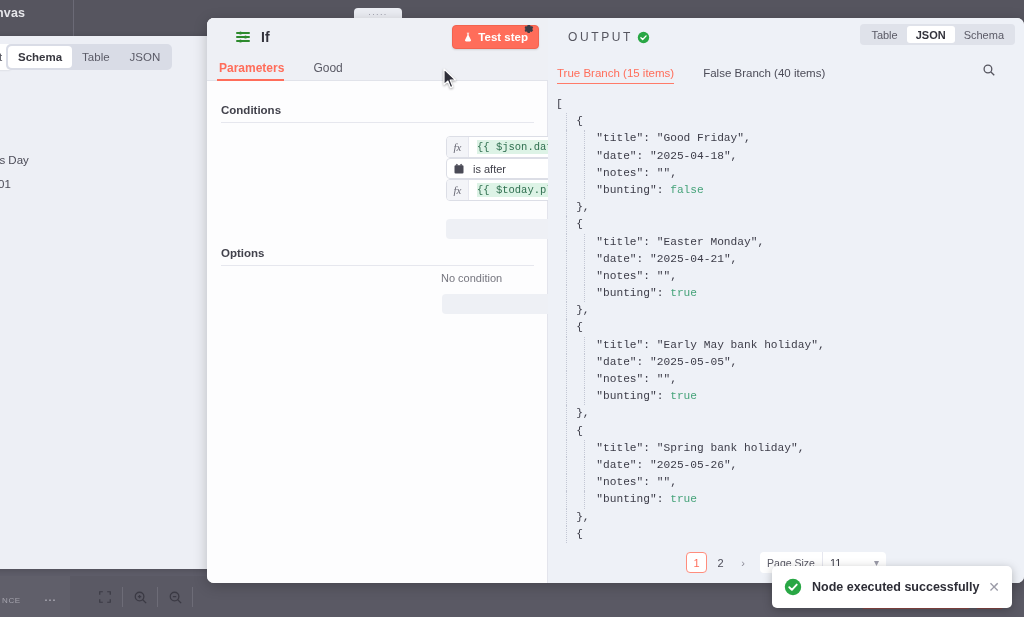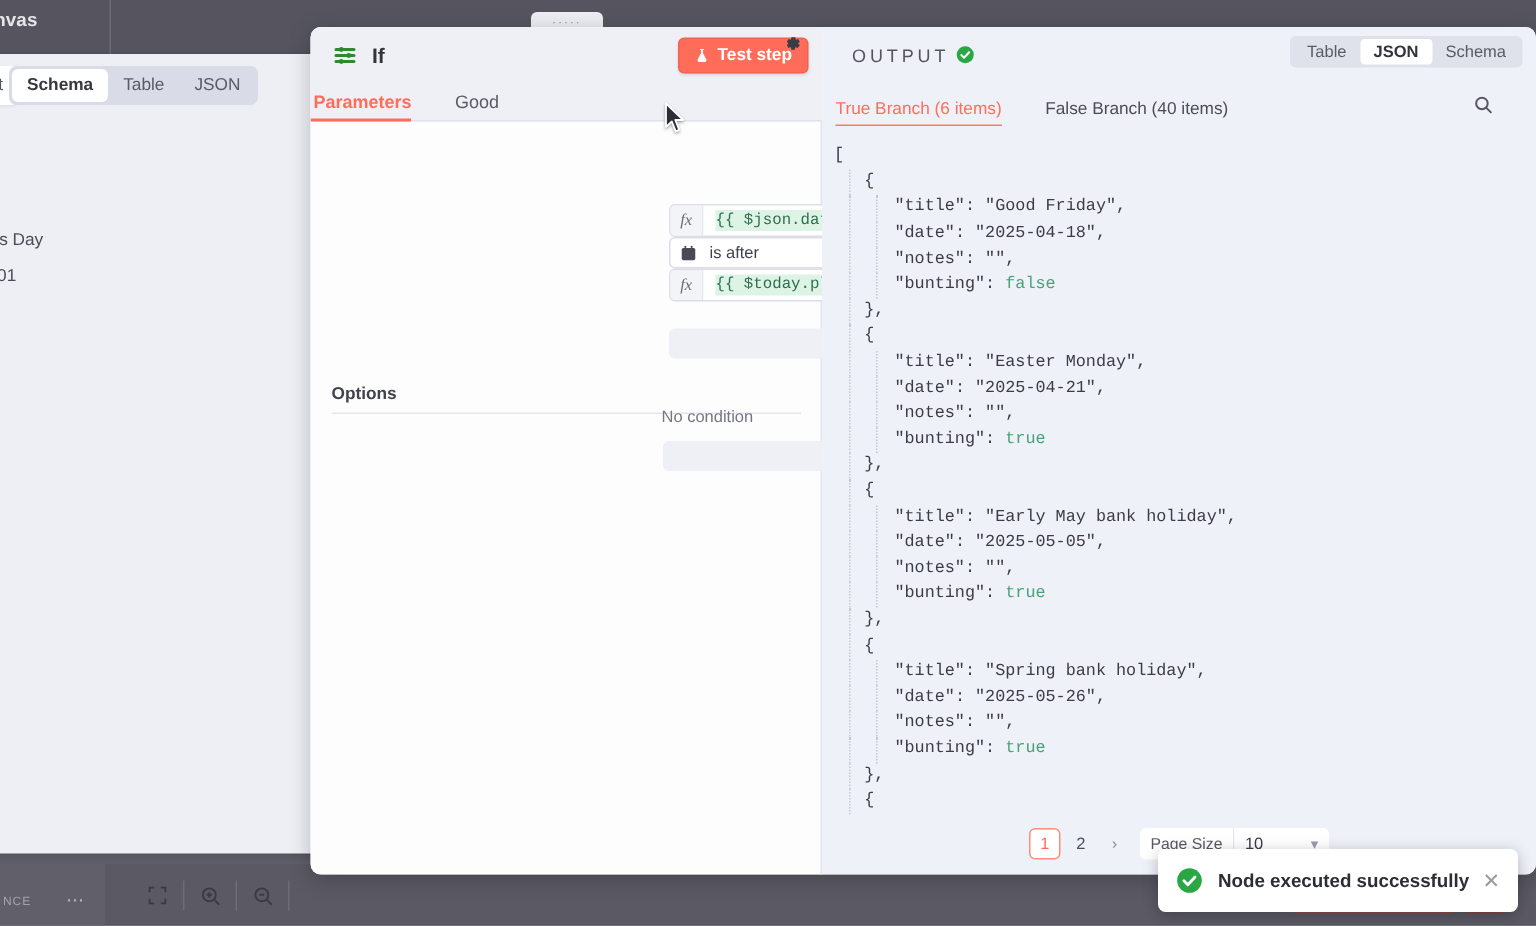--- a/index.html
+++ b/index.html
@@ -143,39 +143,39 @@
 
   
   .node-pane {
     position: absolute; left: 0; top: 0; width: 341px; height: 565px;
     background: #fdfdfe;
     border-right: 1px solid #e3e4ec;
   }
   .node-header {
     position: absolute; left: 0; top: 0; width: 341px; height: 38px;
     background: #eef0f5;
-    display: flex; align-items: center; padding: 0 8px 0 13px;
+    display: flex; align-items: center; padding: 0 8px 0 26px;
   }
   .node-icon {
     width: 20px; height: 20px; display: flex; align-items: center; justify-content: center;
     margin-right: 8px;
   }
   .node-title { font-size: 14px; color: #33333c; font-weight: 600; }
   .test-step-btn {
     position: absolute; right: 8px; top: 7px;
     height: 24px; padding: 0 10px;
     background: #ff6d5a; border: 1px solid #f2634f; border-radius: 4px;
     display: flex; align-items: center; gap: 5px;
     color: #fff; font-size: 11.5px; font-weight: 600;
     box-shadow: 0 1px 2px rgba(0,0,0,.12);
   }
   .node-tabs {
     position: absolute; left: 0; top: 38px; width: 341px; height: 25px;
     background: #eef0f5;
-    display: flex; align-items: flex-end; 
+    display: flex; align-items: flex-end; padding-left: 10px;
     border-bottom: 1px solid #e1e3ea;
   }
   .node-tab {
     font-size: 12px; color: #5b5b66; padding: 0 10px 5px 2px;
     margin-right: 17px; position: relative;
   }
   .node-tab.active { color: #ff6d5a; font-weight: 600; }
   .node-tab.active::after {
     content: ""; position: absolute; left: 0; right: 10px; bottom: -1px;
     height: 2px; background: #ff6d5a;
@@ -184,21 +184,21 @@
     position: absolute; right: 12px; top: 4px;
     width: 14px; height: 14px; color: #3c3c46;
   }
 
   .section-head {
     position: absolute; left: 14px; width: 313px;
     font-size: 11.5px; color: #42424c; font-weight: 700;
     padding-bottom: 6px; border-bottom: 1px solid #e6e7ee;
   }
   #sec-conditions { top: 86px; }
-  #sec-options { top: 239px; }
+  #sec-options { top: 229px; }
 
   .fx-field {
     position: absolute; left: 239px;
     width: 281px; height: 22px;
     background: #fff; border: 1px solid #dcdee6; border-radius: 4px;
     display: flex; align-items: center;
   }
   #fx1 { top: 118px; }
   #fx2 { top: 161px; }
   .fx-badge {
@@ -477,20 +477,21 @@
         <div class="node-tab active">Parameters</div>
         <div class="node-tab">Good</div>
       </div>
       <div class="gear-icon">
         <svg width="14" height="14" viewBox="0 0 16 16" fill="currentColor">
             <path d="M8 5.2A2.8 2.8 0 1 0 8 10.8 2.8 2.8 0 0 0 8 5.2zm0 4.2A1.4 1.4 0 1 1 8 6.6a1.4 1.4 0 0 1 0 2.8z"></path>
             <path d="M14 9.1l-1.2-.7a4.9 4.9 0 0 0 0-.8l1.2-.7-1.3-2.3-1.3.5a4.8 4.8 0 0 0-.7-.4l-.2-1.4H7.5l-.2 1.4a4.8 4.8 0 0 0-.7.4l-1.3-.5L4 6.9l1.2.7a4.9 4.9 0 0 0 0 .8L4 9.1l1.3 2.3 1.3-.5c.2.2.5.3.7.4l.2 1.4h2.6l.2-1.4c.2-.1.5-.2.7-.4l1.3.5z"></path>
           </svg>
       </div>
 
+      <div class="section-head" id="sec-conditions">Conditions</div>
 
       <div class="fx-field" id="fx1">
         <span class="fx-badge">fx</span>
         <span class="fx-expr"><span>{{ $json.date }}</span></span>
         <span class="fx-expand">⇲</span>
       </div>
 
       <div class="op-field">
         <span class="op-icon">
           <svg width="12" height="12" viewBox="0 0 16 16" fill="currentColor">
@@ -537,39 +538,39 @@
             </svg>
         </div>
         <div class="out-seg">
           <div class="out-seg-item">Table</div>
           <div class="out-seg-item active">JSON</div>
           <div class="out-seg-item">Schema</div>
         </div>
       </div>
 
       <div class="branch-tabs">
-        <div class="branch-tab active">True Branch (6 items)</div>
+        <div class="branch-tab active">True Branch (15 items)</div>
         <div class="branch-tab">False Branch (40 items)</div>
       </div>
       <div class="out-search">
         <svg width="14" height="14" viewBox="0 0 16 16" fill="none" stroke="currentColor" stroke-width="1.5">
             <circle cx="6.8" cy="6.8" r="4.4"></circle>
             <path d="M10.2 10.2L14 14"></path>
           </svg>
       </div>
 
       <div class="json-view" id="json-view"><div class="json-line">[</div><div class="json-line"><span class="guide" style="left:10px"></span>&nbsp;&nbsp;&nbsp;{</div><div class="json-line"><span class="guide" style="left:10px"></span><span class="guide" style="left:28px"></span>&nbsp;&nbsp;&nbsp;&nbsp;&nbsp;&nbsp;<span class="jkey">"title"</span>: <span class="jstr">"Good Friday"</span>,</div><div class="json-line"><span class="guide" style="left:10px"></span><span class="guide" style="left:28px"></span>&nbsp;&nbsp;&nbsp;&nbsp;&nbsp;&nbsp;<span class="jkey">"date"</span>: <span class="jstr">"2025-04-18"</span>,</div><div class="json-line"><span class="guide" style="left:10px"></span><span class="guide" style="left:28px"></span>&nbsp;&nbsp;&nbsp;&nbsp;&nbsp;&nbsp;<span class="jkey">"notes"</span>: <span class="jstr">""</span>,</div><div class="json-line"><span class="guide" style="left:10px"></span><span class="guide" style="left:28px"></span>&nbsp;&nbsp;&nbsp;&nbsp;&nbsp;&nbsp;<span class="jkey">"bunting"</span>: <span class="jbool">false</span></div><div class="json-line"><span class="guide" style="left:10px"></span>&nbsp;&nbsp;&nbsp;},</div><div class="json-line"><span class="guide" style="left:10px"></span>&nbsp;&nbsp;&nbsp;{</div><div class="json-line"><span class="guide" style="left:10px"></span><span class="guide" style="left:28px"></span>&nbsp;&nbsp;&nbsp;&nbsp;&nbsp;&nbsp;<span class="jkey">"title"</span>: <span class="jstr">"Easter Monday"</span>,</div><div class="json-line"><span class="guide" style="left:10px"></span><span class="guide" style="left:28px"></span>&nbsp;&nbsp;&nbsp;&nbsp;&nbsp;&nbsp;<span class="jkey">"date"</span>: <span class="jstr">"2025-04-21"</span>,</div><div class="json-line"><span class="guide" style="left:10px"></span><span class="guide" style="left:28px"></span>&nbsp;&nbsp;&nbsp;&nbsp;&nbsp;&nbsp;<span class="jkey">"notes"</span>: <span class="jstr">""</span>,</div><div class="json-line"><span class="guide" style="left:10px"></span><span class="guide" style="left:28px"></span>&nbsp;&nbsp;&nbsp;&nbsp;&nbsp;&nbsp;<span class="jkey">"bunting"</span>: <span class="jbool">true</span></div><div class="json-line"><span class="guide" style="left:10px"></span>&nbsp;&nbsp;&nbsp;},</div><div class="json-line"><span class="guide" style="left:10px"></span>&nbsp;&nbsp;&nbsp;{</div><div class="json-line"><span class="guide" style="left:10px"></span><span class="guide" style="left:28px"></span>&nbsp;&nbsp;&nbsp;&nbsp;&nbsp;&nbsp;<span class="jkey">"title"</span>: <span class="jstr">"Early May bank holiday"</span>,</div><div class="json-line"><span class="guide" style="left:10px"></span><span class="guide" style="left:28px"></span>&nbsp;&nbsp;&nbsp;&nbsp;&nbsp;&nbsp;<span class="jkey">"date"</span>: <span class="jstr">"2025-05-05"</span>,</div><div class="json-line"><span class="guide" style="left:10px"></span><span class="guide" style="left:28px"></span>&nbsp;&nbsp;&nbsp;&nbsp;&nbsp;&nbsp;<span class="jkey">"notes"</span>: <span class="jstr">""</span>,</div><div class="json-line"><span class="guide" style="left:10px"></span><span class="guide" style="left:28px"></span>&nbsp;&nbsp;&nbsp;&nbsp;&nbsp;&nbsp;<span class="jkey">"bunting"</span>: <span class="jbool">true</span></div><div class="json-line"><span class="guide" style="left:10px"></span>&nbsp;&nbsp;&nbsp;},</div><div class="json-line"><span class="guide" style="left:10px"></span>&nbsp;&nbsp;&nbsp;{</div><div class="json-line"><span class="guide" style="left:10px"></span><span class="guide" style="left:28px"></span>&nbsp;&nbsp;&nbsp;&nbsp;&nbsp;&nbsp;<span class="jkey">"title"</span>: <span class="jstr">"Spring bank holiday"</span>,</div><div class="json-line"><span class="guide" style="left:10px"></span><span class="guide" style="left:28px"></span>&nbsp;&nbsp;&nbsp;&nbsp;&nbsp;&nbsp;<span class="jkey">"date"</span>: <span class="jstr">"2025-05-26"</span>,</div><div class="json-line"><span class="guide" style="left:10px"></span><span class="guide" style="left:28px"></span>&nbsp;&nbsp;&nbsp;&nbsp;&nbsp;&nbsp;<span class="jkey">"notes"</span>: <span class="jstr">""</span>,</div><div class="json-line"><span class="guide" style="left:10px"></span><span class="guide" style="left:28px"></span>&nbsp;&nbsp;&nbsp;&nbsp;&nbsp;&nbsp;<span class="jkey">"bunting"</span>: <span class="jbool">true</span></div><div class="json-line"><span class="guide" style="left:10px"></span>&nbsp;&nbsp;&nbsp;},</div><div class="json-line"><span class="guide" style="left:10px"></span>&nbsp;&nbsp;&nbsp;{</div></div>
 
       <div class="pager">
         <div class="pg-num active">1</div>
         <div class="pg-num">2</div>
         <div class="pg-next">›</div>
         <div class="pg-size-label">Page Size</div>
         <div class="pg-size-val">
-          <span>10</span>
+          <span>11</span>
           <span class="caret">▾</span>
         </div>
       </div>
     </div>
   </div>
 
   <div class="toast">
     <span class="toast-icon">
       <svg width="18" height="18" viewBox="0 0 16 16">
           <circle cx="8" cy="8" r="7.3" fill="#29a745"></circle>

